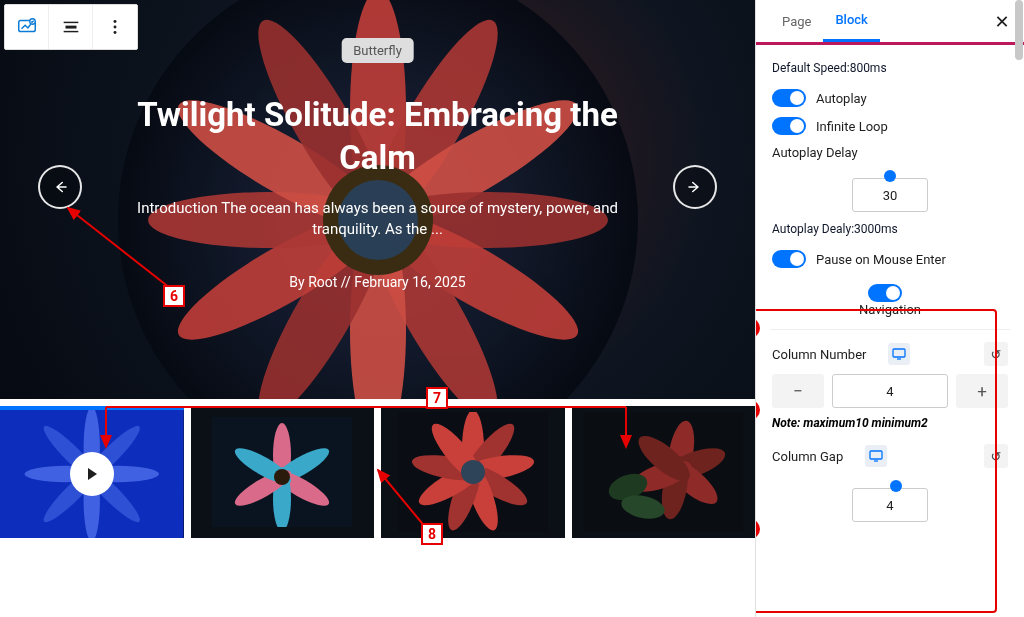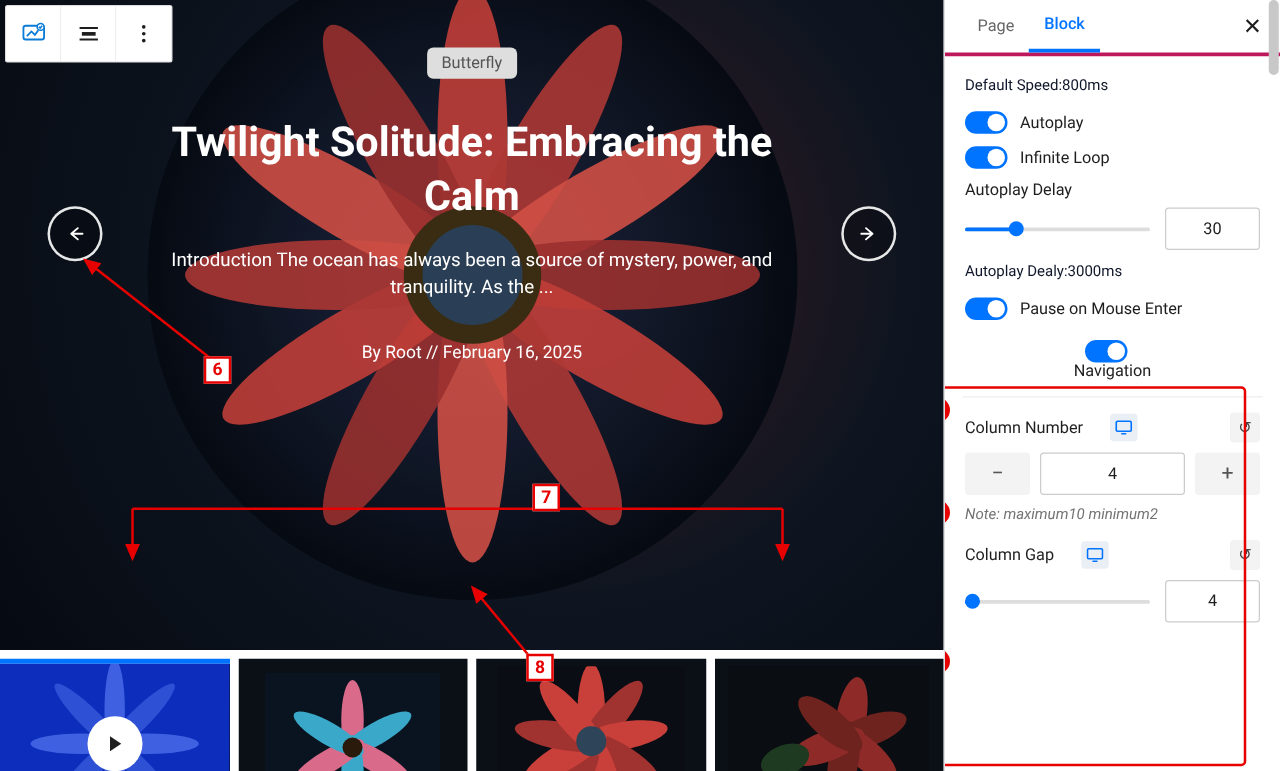--- a/index.html
+++ b/index.html
@@ -39,21 +39,21 @@
     background: #fff;
     cursor: pointer;
   }
   .toolbar .tbtn:last-child { border-right: none; }
   .tbtn svg { width: 22px; height: 22px; }
 
   
   .hero {
     position: relative;
     width: 100%;
-    height: 520px;
+    height: 399px;
     background: radial-gradient(circle at 60% 40%, #3b1b20 0%, #0e1520 50%, #060a12 100%);
     overflow: hidden;
     color: #fff;
     text-align: center;
   }
   .flower {
     position: absolute;
     top: -40px;
     left: 50%;
     transform: translateX(-50%);
@@ -264,20 +264,21 @@
     height: 14px;
     background: #fff;
     border-radius: 50%;
   }
   .label { font-size: 13px; color: #1e1e1e; }
   .slider-row {
     display: flex;
     align-items: center;
     gap: 12px;
     margin: 6px 0 10px;
+    flex-direction: column;
   }
   .slider {
     flex: 1;
     height: 20px;
     position: relative;
     cursor: pointer;
   }
   .slider .track {
     position: absolute;
     top: 9px;
@@ -621,21 +622,21 @@
       </div>
       <div class="reset">
           <span>↺</span>
         </div>
     </div>
     <div class="stepper">
       <div class="step">−</div>
       <div class="value">4</div>
       <div class="step">+</div>
     </div>
-    <div class="note" style="font-weight:400; color:#737373; font-style:italic;">Note: maximum10 minimum2</div>
+    <div class="note" style="font-weight:700; color:#000000; font-style:italic;">Note: maximum10 minimum2</div>
 
     <div class="anno-circle" style="left:-18px; top:472px;">8</div>
     <div class="setting-row">
       <div class="lbl">
         <span>Column Gap</span>
         <div class="device-btn">
           <svg width="14" height="12" viewBox="0 0 14 12">
               <rect x="1" y="1" width="12" height="8" rx="1" fill="none" stroke="#0073ff" stroke-width="1.3"></rect>
               <line x1="5" y1="11" x2="9" y2="11" stroke="#0073ff" stroke-width="1.3"></line>
             </svg>

